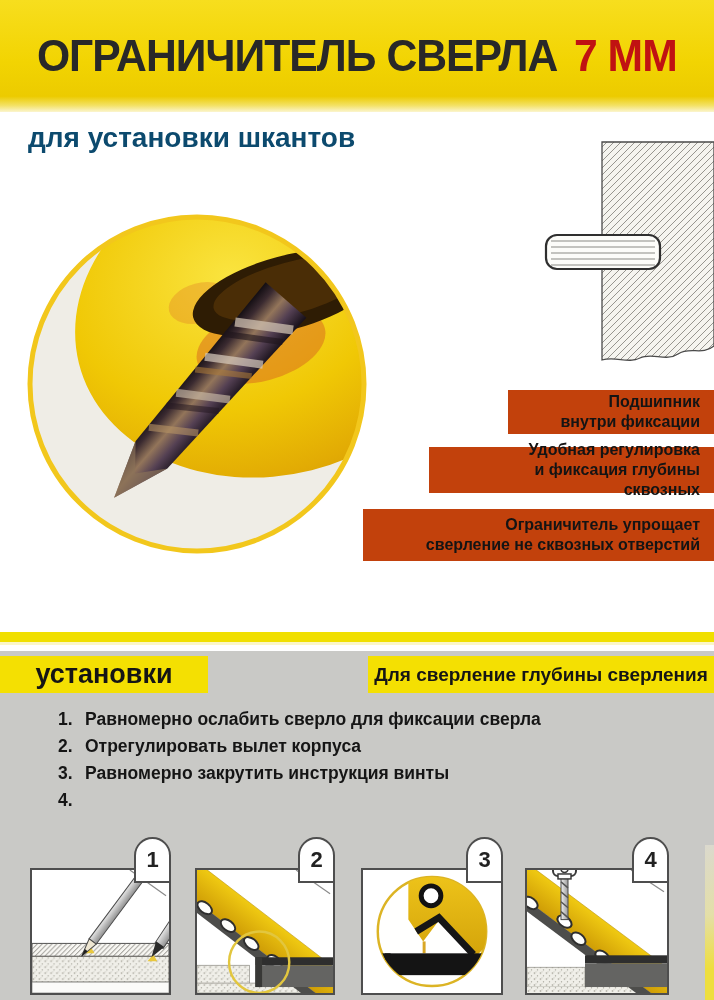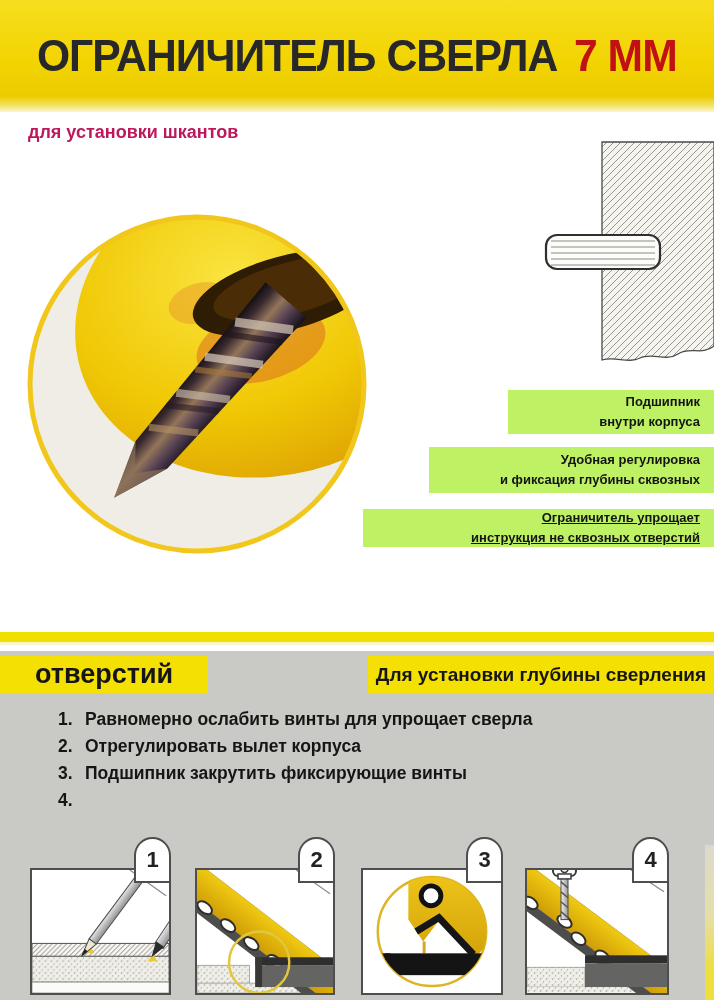--- a/index.html
+++ b/index.html
@@ -7,29 +7,29 @@
          font-family:"Liberation Sans","DejaVu Sans",sans-serif;}
 
   
   .banner{position:absolute;left:0;top:0;width:714px;height:112px;
     background:linear-gradient(180deg,#f7de1e 0%,#f2d402 55%,#eccb00 86%,#f3e163 94%,#fbf5cf 100%);
     display:flex;align-items:center;justify-content:center;}
   .banner-title{font-size:44px;font-weight:bold;color:#282828;letter-spacing:-1px;
     white-space:nowrap;transform:scaleX(.97);}
   .banner-title .size{color:#c01212;margin-left:6px;}
 
-  .subtitle{position:absolute;left:28px;top:122px;font-size:18px;font-weight:bold;color:#be185d;}
+  .subtitle{position:absolute;left:28px;top:122px;font-size:28px;font-weight:bold;color:#0c4a6e;}
 
   
-  .callout{position:absolute;background:#bef264;display:flex;flex-direction:column;
+  .callout{position:absolute;background:#c2410c;display:flex;flex-direction:column;
     justify-content:center;align-items:flex-end;padding-right:14px;box-sizing:border-box;
-    font-size:13px;font-weight:bold;line-height:20px;color:#141414;text-align:right;}
+    font-size:16px;font-weight:bold;line-height:20px;color:#141414;text-align:right;}
   .co1{left:508px;top:390px;width:206px;height:44px;}
   .co2{left:429px;top:447px;width:285px;height:46px;padding-left:36px;}
-  .co3{left:363px;top:509px;width:351px;height:38px;text-decoration:underline;}
+  .co3{left:363px;top:509px;width:351px;height:52px;}
 
   .included{position:absolute;left:0;top:581px;width:714px;text-align:center;
     font-size:26px;font-weight:bold;color:#111;letter-spacing:.5px;}
 
   .divider{position:absolute;left:0;top:632px;width:714px;height:10px;background:#f0df00;
     border-bottom:3px solid #fbf6c8;}
 
   
   .gray-section{position:absolute;left:0;top:651px;width:714px;height:349px;background:#c9c9c6;}
   .label-box{position:absolute;background:#f4e002;display:flex;align-items:center;
@@ -121,51 +121,51 @@
     </defs>
     <path d="M62,10 L174,10 L174,214 C162,224 150,214 138,222 C126,230 112,220 100,226 C88,232 76,224 62,228 Z" fill="url(#hatchW)" stroke="#4a4a4a" stroke-width="1.3"></path>
     <g>
       <rect x="6" y="103" width="114" height="34" rx="11" fill="#fcfcf9" stroke="#2f2f2f" stroke-width="2.2"></rect>
       <path d="M11,109 H115 M11,115 H115 M11,121 H115 M11,127 H115 M11,133 H115" stroke="#8a8a86" stroke-width="1.2"></path>
     </g>
   </svg>
 
   <div class="callout co1">
     <span>Подшипник</span>
-    <span>внутри корпуса</span>
+    <span>внутри фиксации</span>
   </div>
   <div class="callout co2">
     <span>Удобная регулировка</span>
     <span>и фиксация глубины сквозных</span>
   </div>
   <div class="callout co3">
     <span>Ограничитель упрощает</span>
-    <span>инструкция не сквозных отверстий</span>
+    <span>сверление не сквозных отверстий</span>
   </div>
 
 
   <div class="divider"></div>
 
   <div class="gray-section"></div>
 
-  <div class="label-box label-left">отверстий</div>
-  <div class="label-box label-right">Для установки глубины сверления</div>
+  <div class="label-box label-left">установки</div>
+  <div class="label-box label-right">Для сверление глубины сверления</div>
 
   <div class="steps">
     <div class="step-row">
       <span class="step-num">1.</span>
-      <span>Равномерно ослабить винты для упрощает сверла</span>
+      <span>Равномерно ослабить сверло для фиксации сверла</span>
     </div>
     <div class="step-row">
       <span class="step-num">2.</span>
       <span>Отрегулировать вылет корпуса</span>
     </div>
     <div class="step-row">
       <span class="step-num">3.</span>
-      <span>Подшипник закрутить фиксирующие винты</span>
+      <span>Равномерно закрутить инструкция винты</span>
     </div>
     <div class="step-row">
       <span class="step-num">4.</span>
       <span></span>
     </div>
   </div>
 
   <div class="panel p1">
     <div class="badge">1</div>
     <svg viewBox="0 0 140 124" preserveAspectRatio="none">

